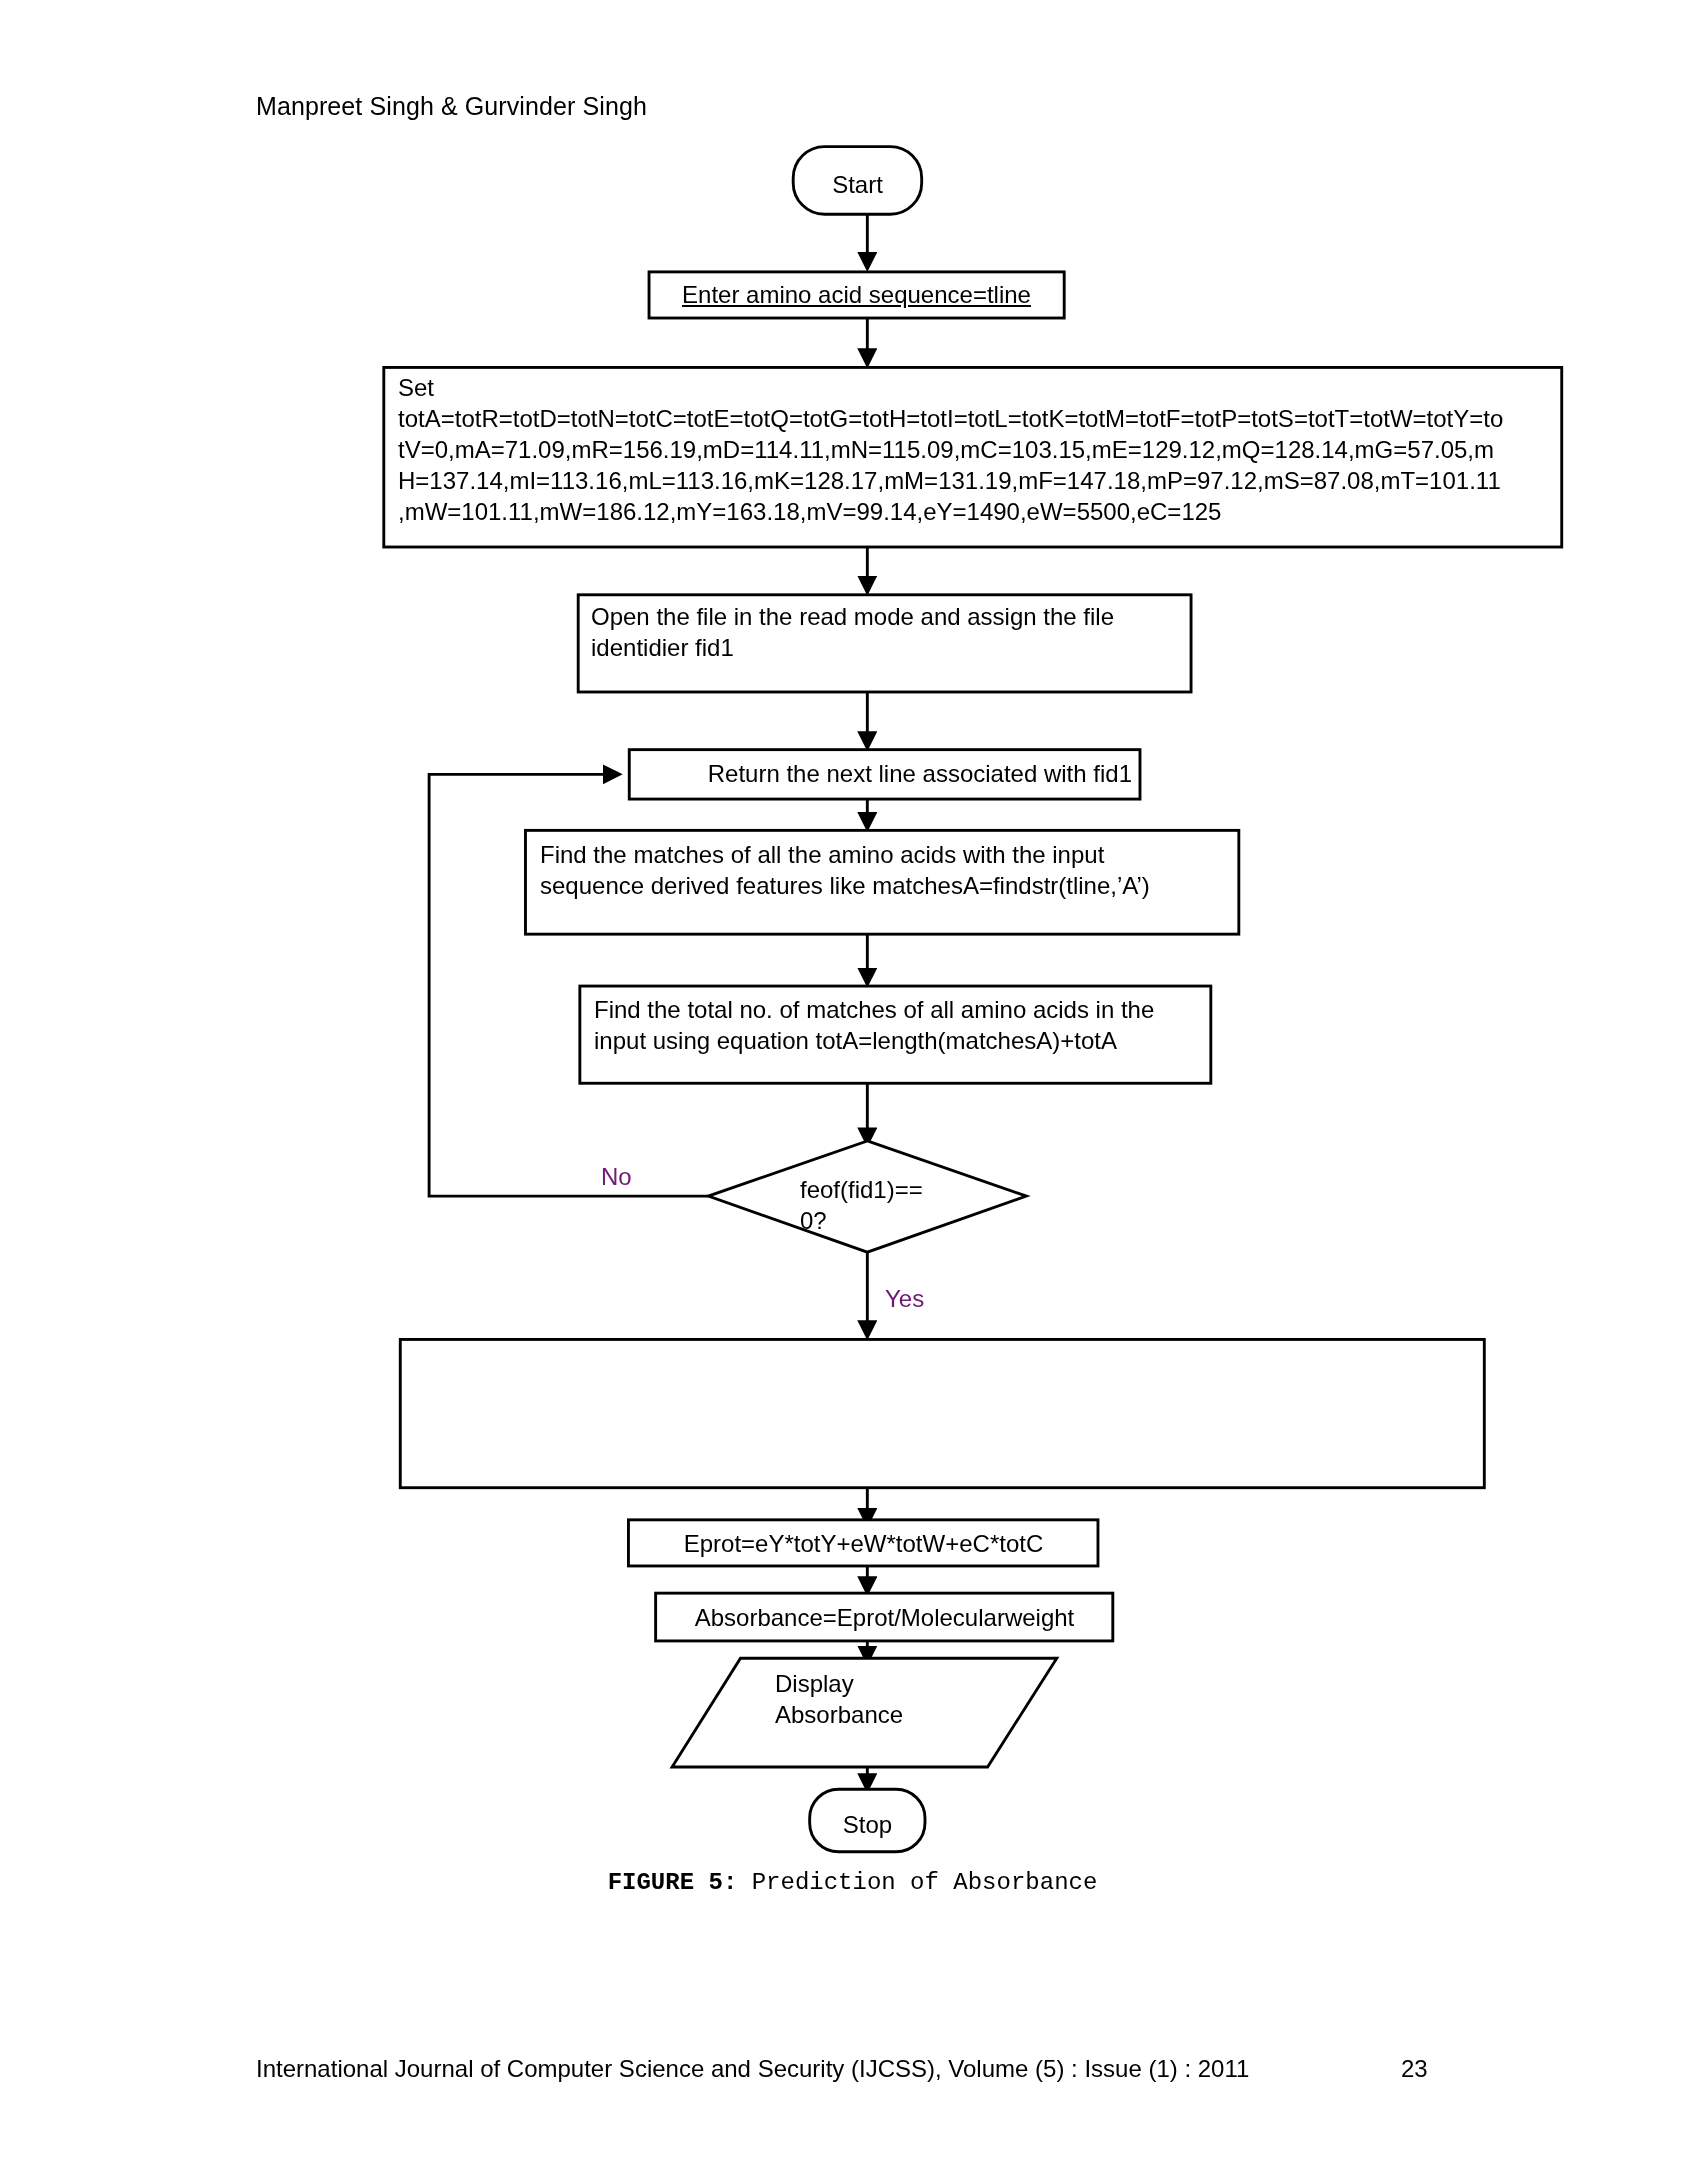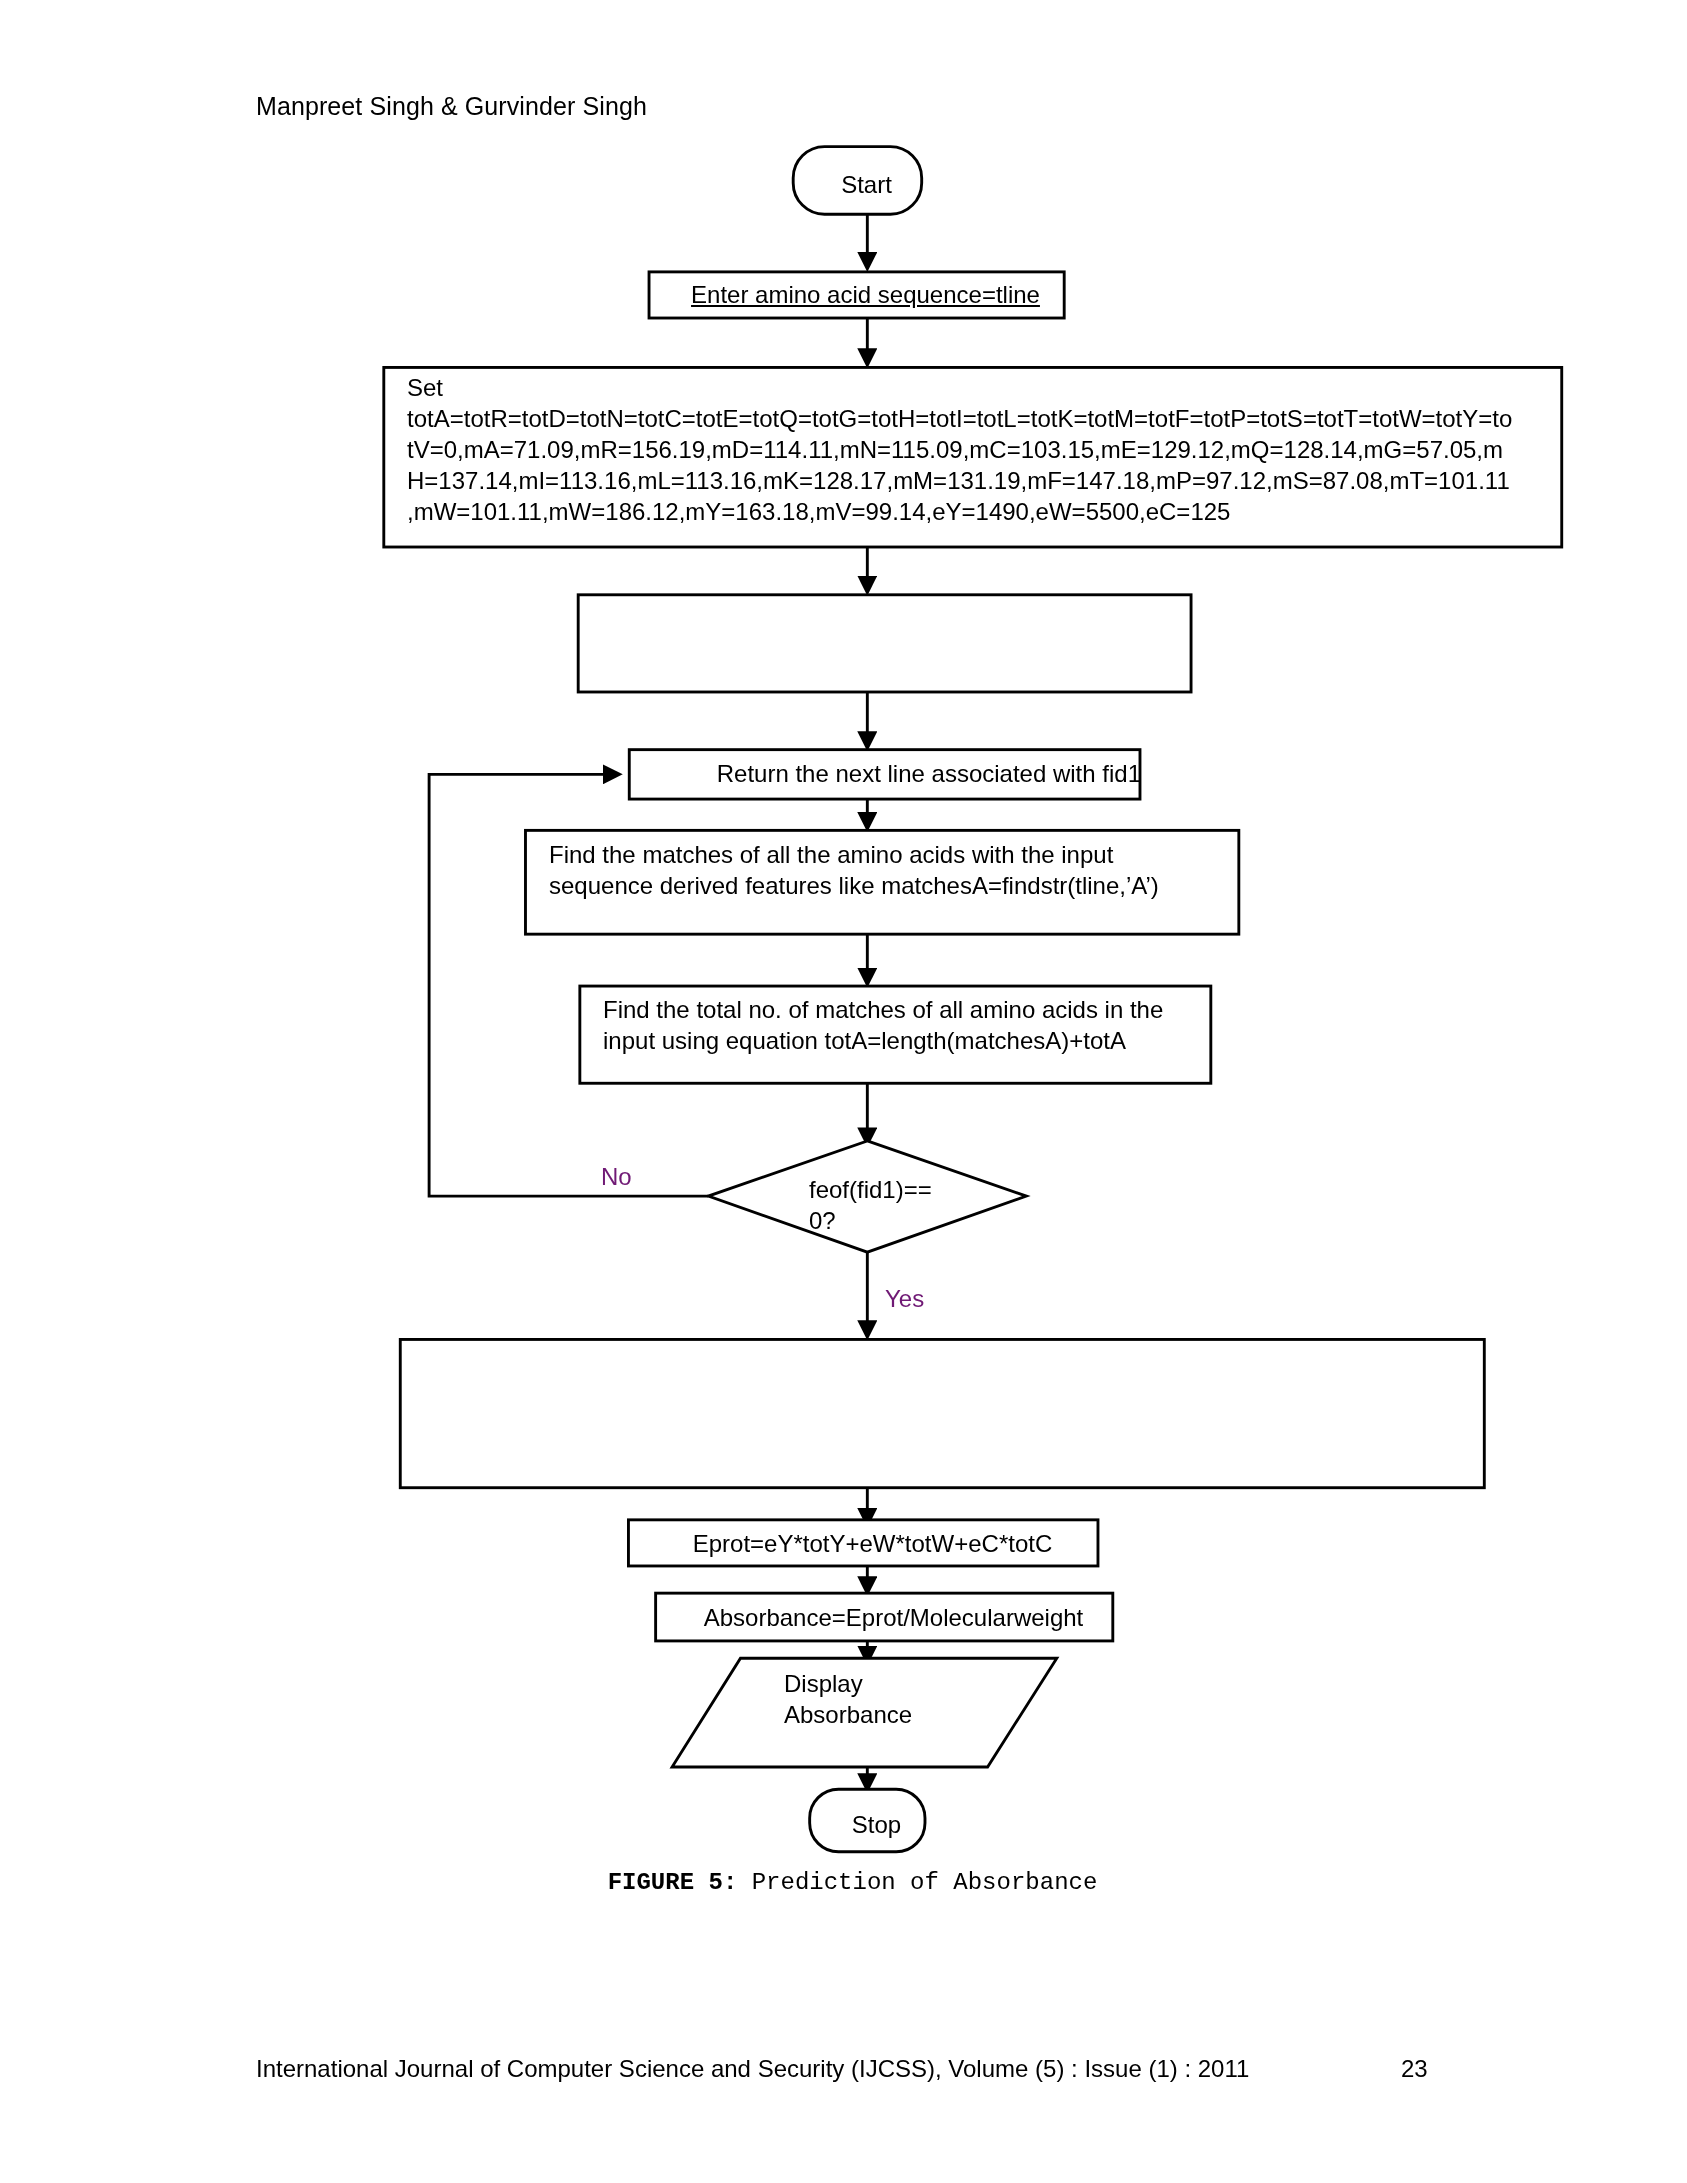--- a/index.html
+++ b/index.html
@@ -35,21 +35,20 @@
     top: 0;
     width: 1687px;
     height: 2183px;
   }
   .node-text {
     position: absolute;
     font-size: 24px;
     line-height: 31px;
     white-space: pre-wrap;
     color: #000;
-    margin-left: 9px;
   }
   .node-text.center {
     text-align: center;
   }
   .edge-label {
     position: absolute;
     font-size: 24px;
     color: #701a75;
   }
   .fig-caption {
@@ -146,20 +145,22 @@
   <div class="node-text center" style="left:784px; top:169px; width:129px;">Start</div>
 
   <div class="node-text center" style="left:648px; top:279px; width:399px;text-decoration:underline;">Enter amino acid sequence=tline</div>
 
   <div class="node-text" style="left:389px; top:372px; width:1162px;">Set
 totA=totR=totD=totN=totC=totE=totQ=totG=totH=totI=totL=totK=totM=totF=totP=totS=totT=totW=totY=to
 tV=0,mA=71.09,mR=156.19,mD=114.11,mN=115.09,mC=103.15,mE=129.12,mQ=128.14,mG=57.05,m
 H=137.14,mI=113.16,mL=113.16,mK=128.17,mM=131.19,mF=147.18,mP=97.12,mS=87.08,mT=101.11
 ,mW=101.11,mW=186.12,mY=163.18,mV=99.14,eY=1490,eW=5500,eC=125</div>
 
+  <div class="node-text" style="left:582px; top:601px; width:593px;">Open the file in the read mode and assign the file
+identidier fid1</div>
 
   <div class="node-text center" style="left:629px; top:758px; width:494px;text-align:right;">Return the next line associated with fid1</div>
 
   <div class="node-text" style="left:531px; top:839px; width:692px;">Find the matches of all the amino acids with the input
 sequence derived features like matchesA=findstr(tline,’A’)</div>
 
   <div class="node-text" style="left:585px; top:994px; width:610px;">Find the total no. of matches of all amino acids in the
 input using equation totA=length(matchesA)+totA</div>
 
   <div class="node-text" style="left:791px; top:1174px; width:189px;">feof(fid1)==

